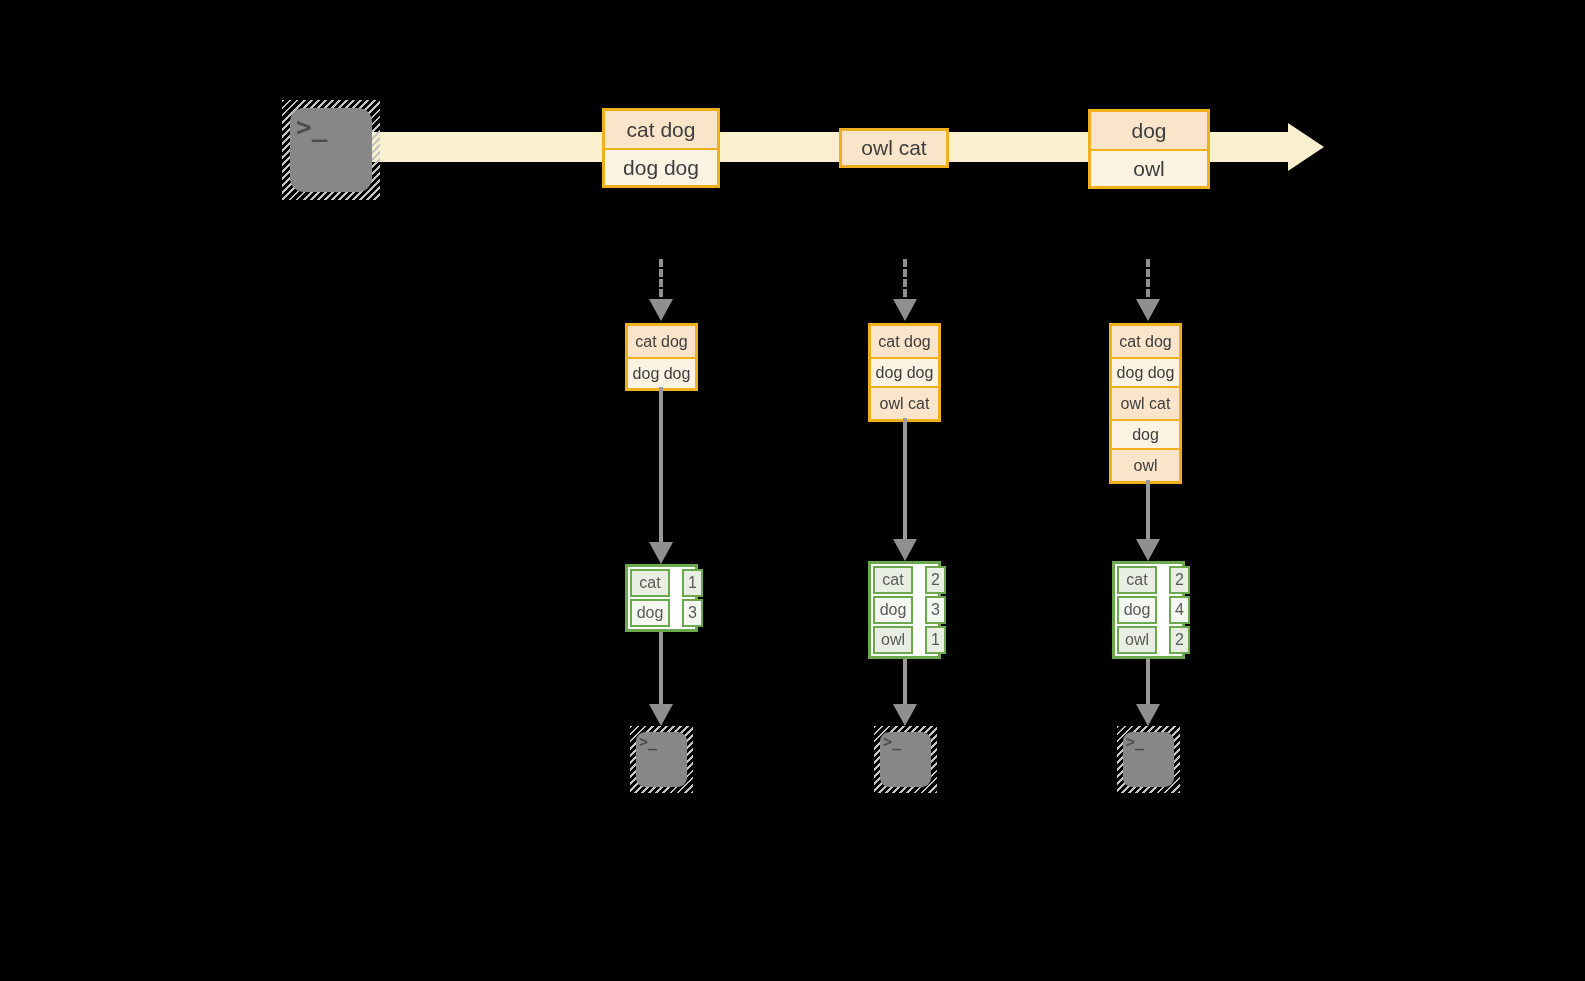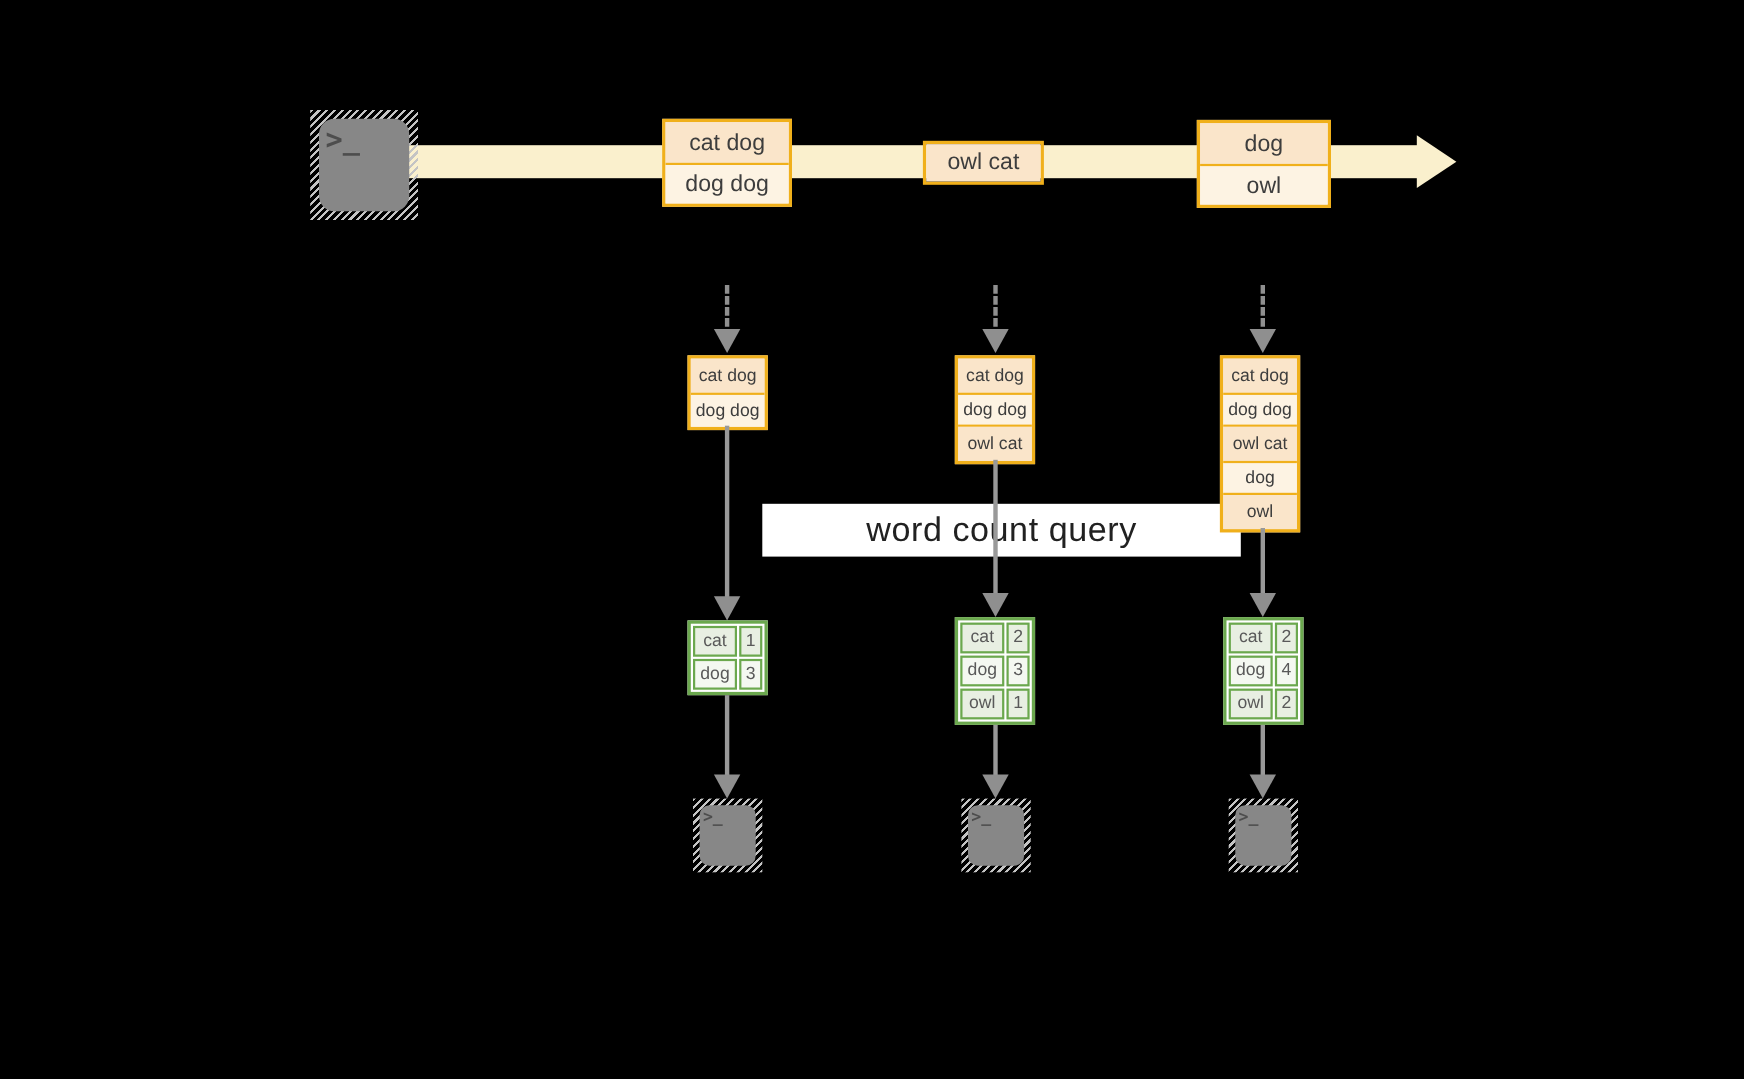--- a/index.html
+++ b/index.html
@@ -34,21 +34,21 @@
   .solid-line{position:absolute;width:4px;background:#999;z-index:3;}
   .arrow-head{
     position:absolute;width:0;height:0;z-index:3;
     border-left:12px solid transparent;border-right:12px solid transparent;border-top:22px solid #8f8f8f;
   }
   
   .gtable{
     position:absolute;z-index:3;box-sizing:border-box;background:#fff;
     border:3px solid #6ba84e;padding:2px;display:flex;flex-direction:column;gap:2px;width:73px;
   }
-  .grow{display:grid;grid-template-columns:40px 21px;gap:2px;}
+  .grow{display:grid;grid-template-columns:40px 21px;gap:12px;}
   .gcell{
     box-sizing:border-box;height:28px;border:2px solid #6ba84e;background:#e8efe2;
     display:flex;align-items:center;justify-content:center;font-size:16px;color:#595959;
   }
   .grow:nth-of-type(even) .gcell{background:#f4f8f1;}
   #table1{left:625px;top:564px;}
   #table2{left:868px;top:561px;}
   #table3{left:1112px;top:561px;}
   
   .query-box{
@@ -120,21 +120,20 @@
     </div>
   <div class="obox stack" id="stack3">
 
   <div class="orow">cat dog</div>
       <div class="orow">dog dog</div>
       <div class="orow">owl cat</div>
       <div class="orow">dog</div>
       <div class="orow">owl</div>
     </div>
 
-  <div class="query-box">word count query</div>
 
   <div class="solid-line" style="left:659px;top:387px;height:157px;"></div>
   <div class="arrow-head" style="left:649px;top:542px;"></div>
   <div class="solid-line" style="left:903px;top:418px;height:123px;"></div>
   <div class="arrow-head" style="left:893px;top:539px;"></div>
   <div class="solid-line" style="left:1146px;top:480px;height:61px;"></div>
   <div class="arrow-head" style="left:1136px;top:539px;"></div>
 
   <div class="gtable" id="table1">
 

